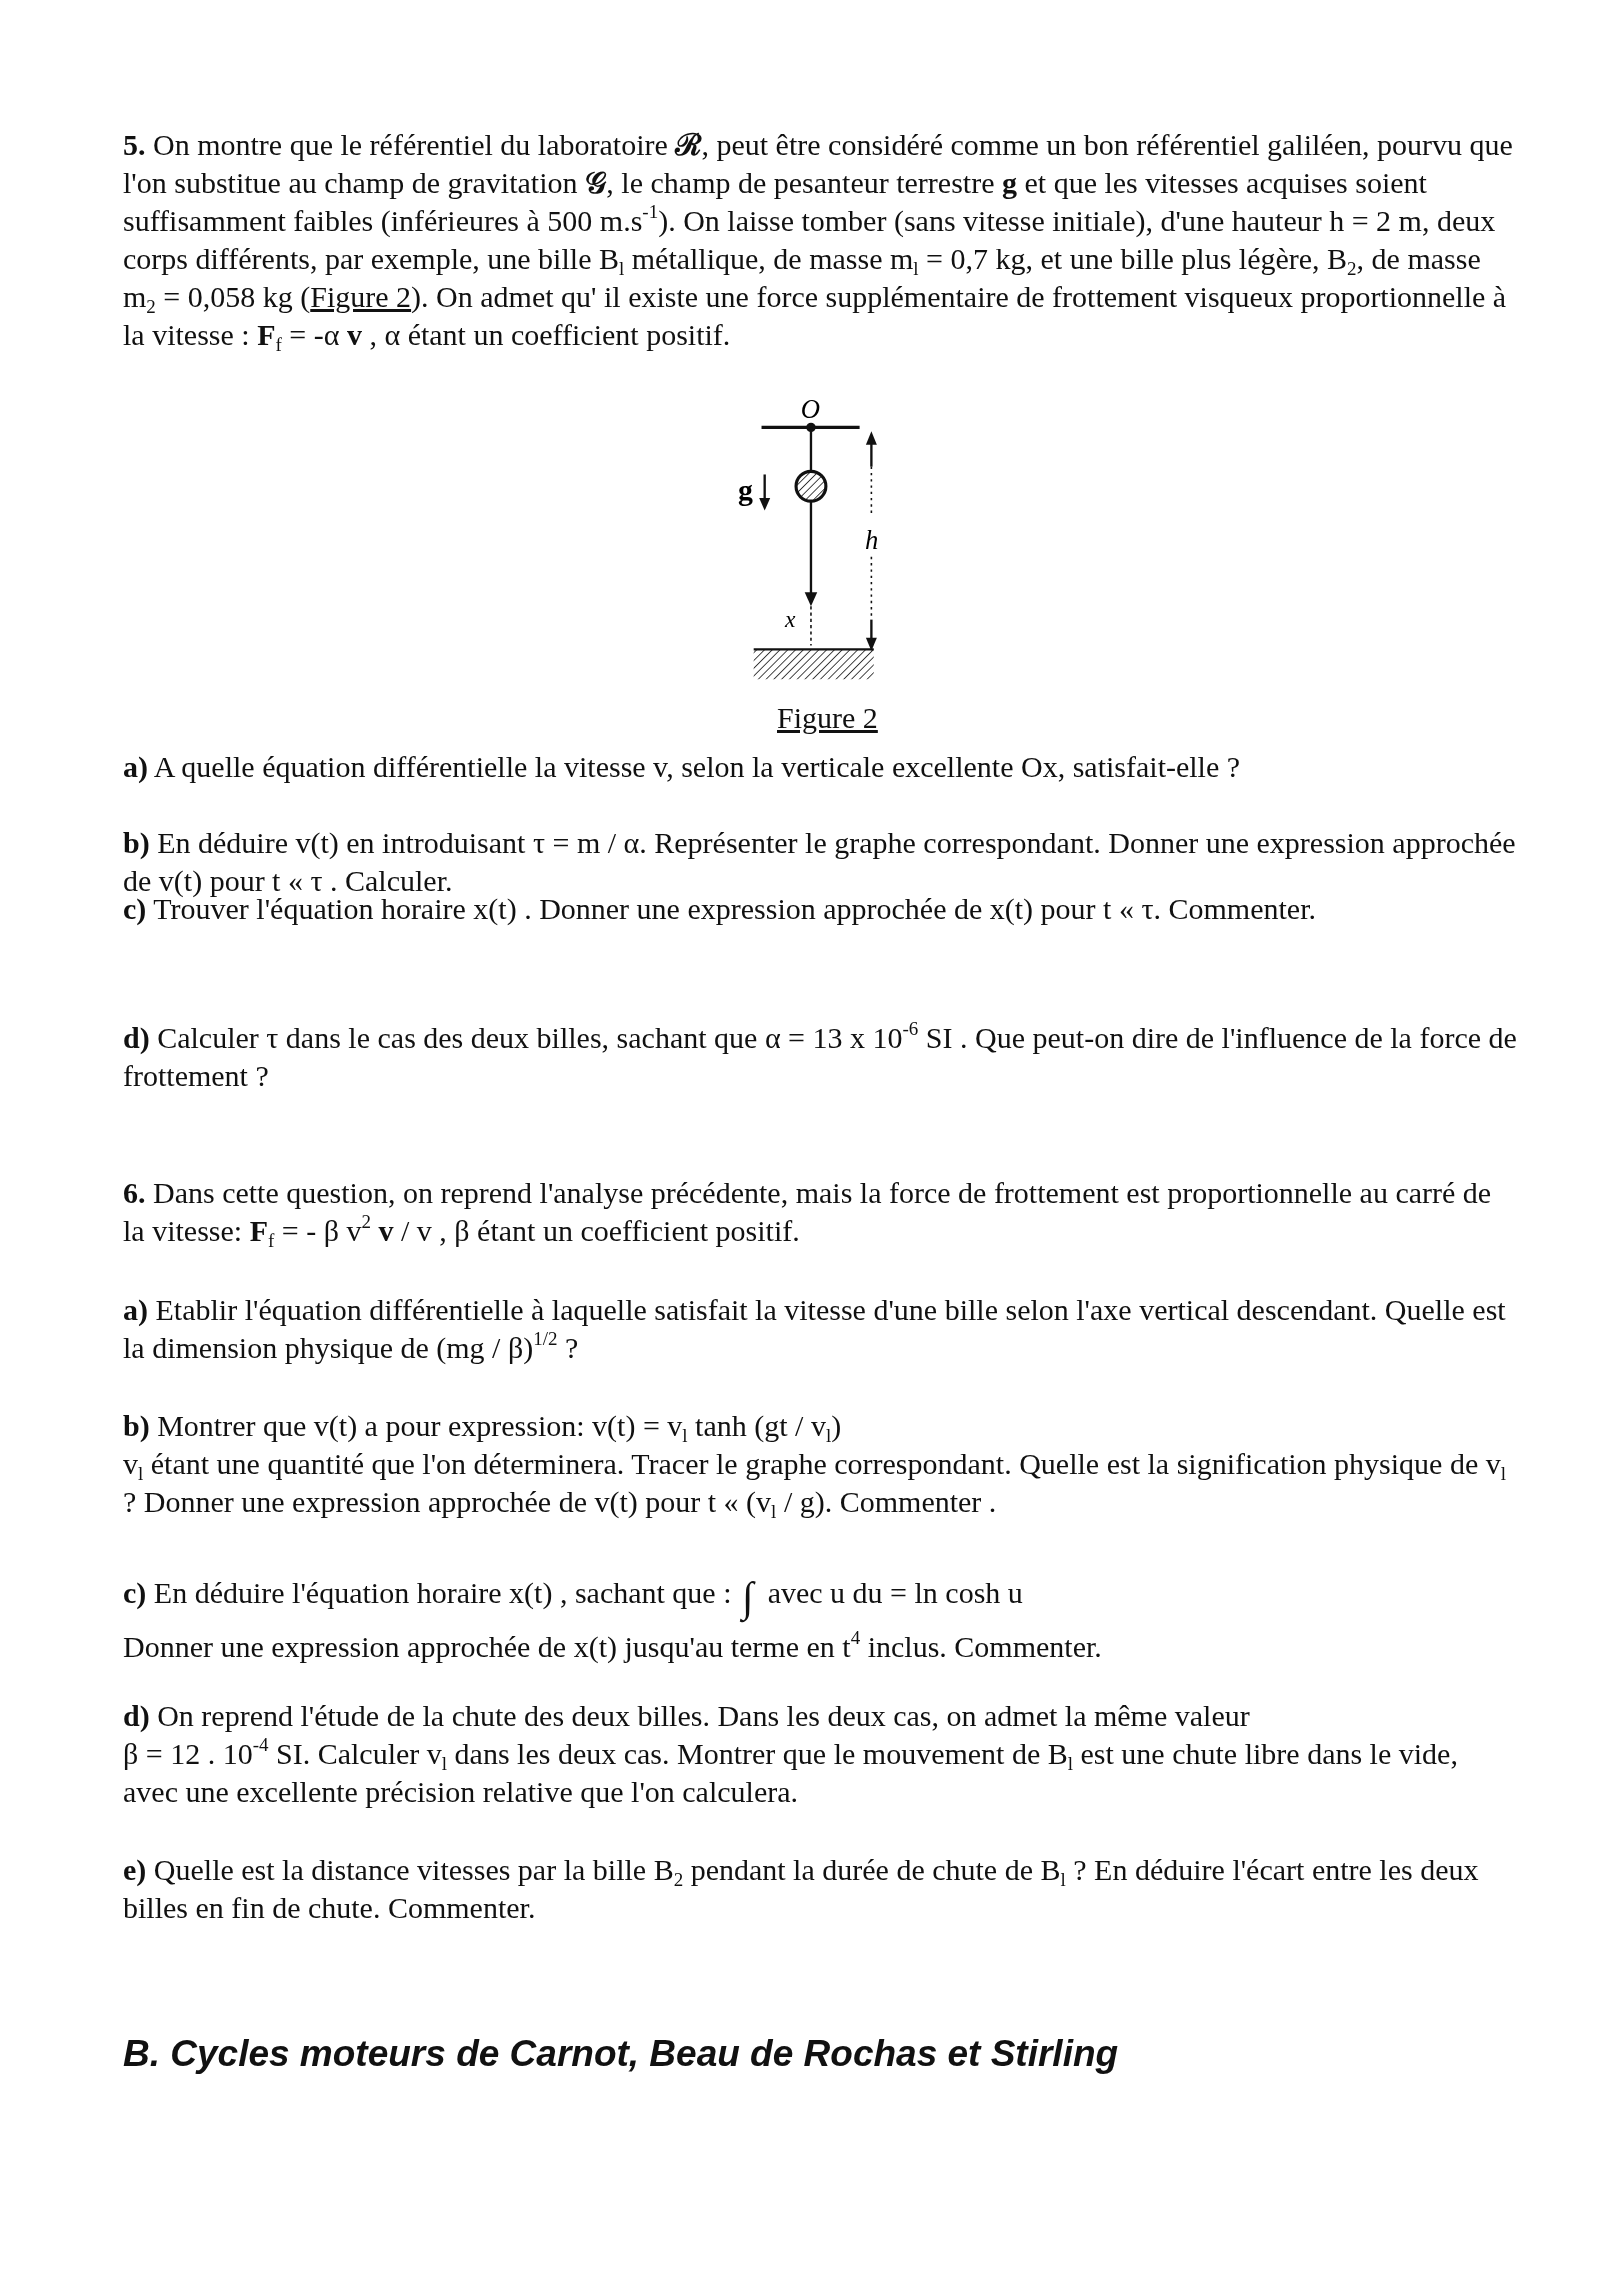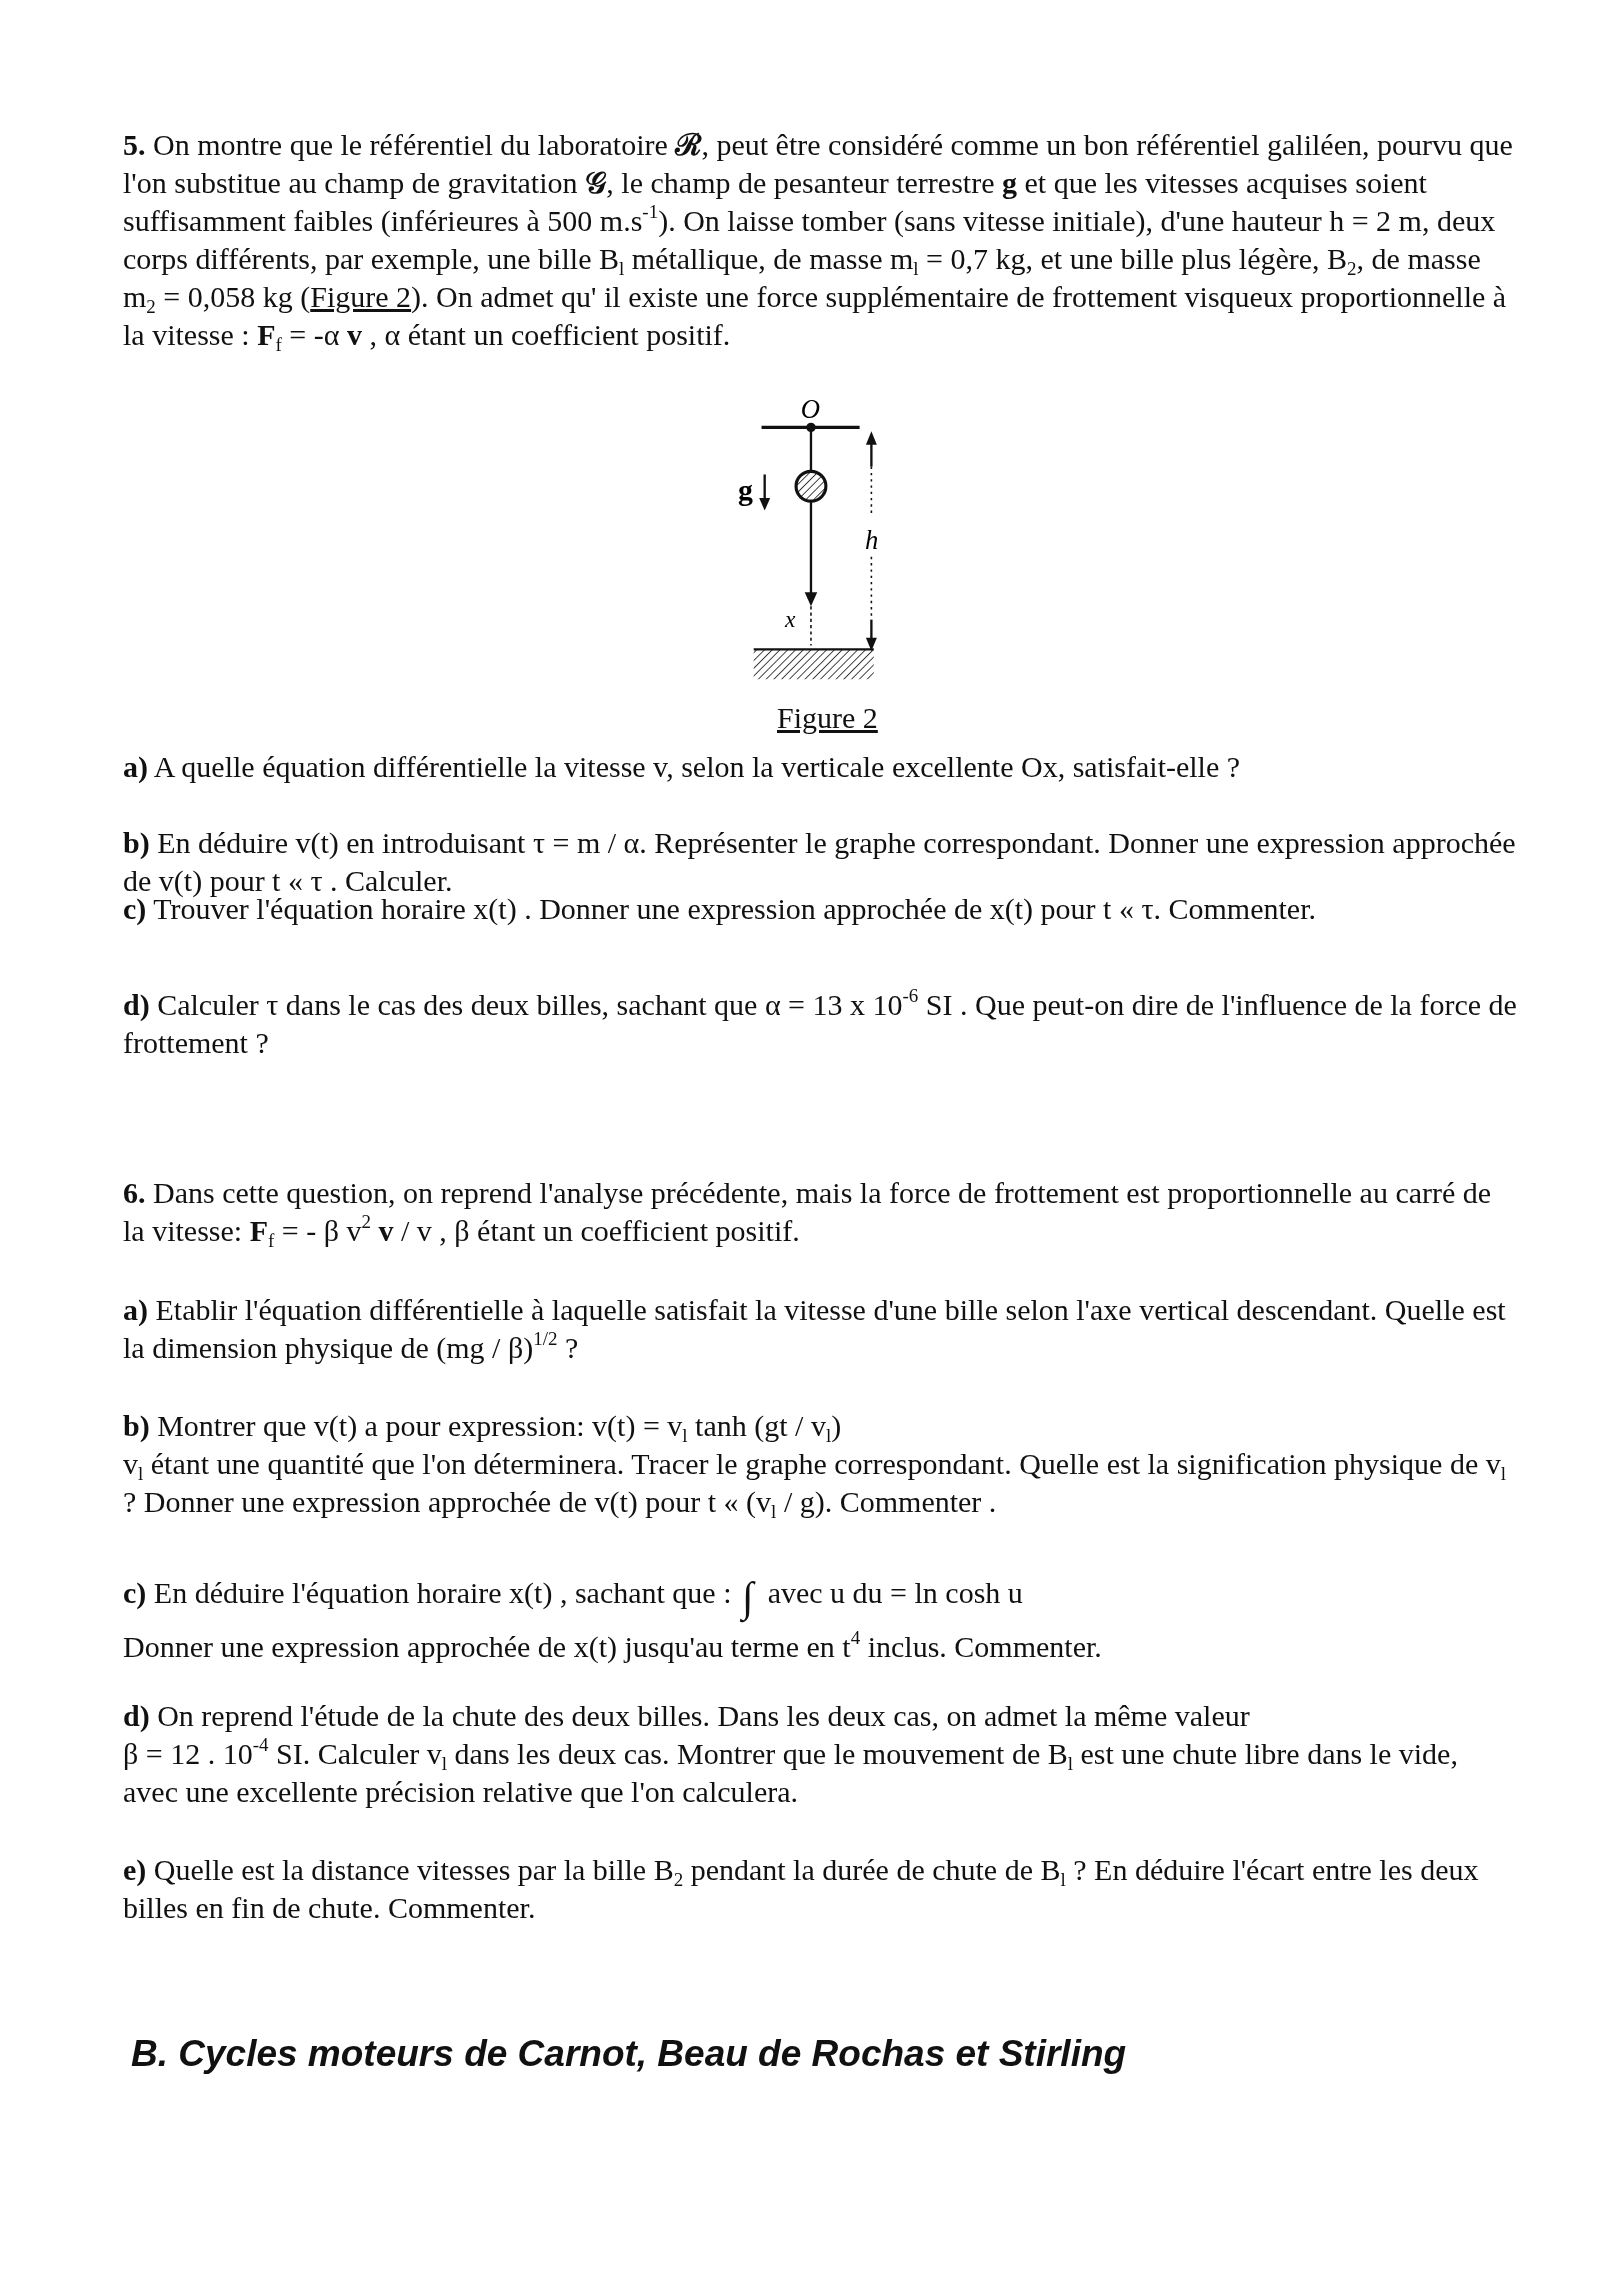--- a/index.html
+++ b/index.html
@@ -4,21 +4,21 @@
 <style>
   html, body { margin:0; padding:0; background:#fff; }
   body { width:1622px; height:2295px; position:relative; overflow:hidden;
          font-family:"Liberation Serif", serif; color:#111; font-size:30px; }
   .p { position:absolute; left:123px; width:1397px; line-height:38px; }
   b { font-weight:bold; }
   sub { font-size:19px; vertical-align:-6.3px; line-height:0; }
   sup { font-size:19px; vertical-align:12.6px; line-height:0; }
   .u { text-decoration:underline; }
   .heading { position:absolute; left:123px; top:2033px; font-family:"Liberation Sans", sans-serif;
-             font-weight:bold; font-style:italic; font-size:37px;margin-left:8px; }
+             font-weight:bold; font-style:italic; font-size:37px; }
   .fig { position:absolute; left:738px; top:396px; }
   .figcap { position:absolute; left:777px; top:701px; font-size:30px; text-decoration:underline; }
   .integral { font-size:42px; vertical-align:-7.9px; margin:0 14px 0 3.1px; }
 </style>
 </head>
 <body>
 
 <div class="p" style="top:126px">
   <b>5.</b><span> On montre que le référentiel du laboratoire </span><b>ℛ</b><span>, peut être considéré comme un bon référentiel galiléen, pourvu que l'on substitue au champ de gravitation </span><b>𝒢</b><span>,  le champ de pesanteur terrestre </span><b>g</b><span> et que les vitesses acquises soient suffisamment faibles (inférieures à 500 m.s</span><sup>-1</sup><span>). On laisse tomber (sans vitesse initiale), d'une hauteur h = 2 m, deux corps différents, par exemple, une bille B</span><sub>l</sub><span> métallique, de masse m</span><sub>l</sub><span> = 0,7 kg, et une bille plus légère, B</span><sub>2</sub><span>, de masse m</span><sub>2</sub><span> = 0,058 kg (</span><span class="u">Figure 2</span><span>). On admet qu' il existe une force supplémentaire de frottement visqueux proportionnelle à la vitesse : </span><b>F</b><sub>f</sub><span> = -α </span><b>v</b><span> , α étant un coefficient positif.</span>
 </div>
@@ -49,21 +49,21 @@
   <text x="162" y="195" font-family="Liberation Serif, serif" font-style="italic" font-size="34">h</text>
   <line x1="170" y1="205" x2="170" y2="285" stroke="#111" stroke-width="2" stroke-dasharray="3,5"></line>
   <line x1="170" y1="285" x2="170" y2="312" stroke="#111" stroke-width="3"></line>
   <polygon points="163,308 177,308 170,325" fill="#111"></polygon>
 </svg>
 <div class="figcap">Figure 2</div>
 
 <div class="p" style="top:748px"><b>a)</b><span> A quelle équation différentielle la vitesse v, selon la verticale excellente Ox, satisfait-elle ?</span></div>
 <div class="p" style="top:824px"><b>b)</b><span> En déduire v(t) en introduisant τ = m / α. Représenter le graphe correspondant. Donner une expression approchée de v(t) pour t « τ . Calculer.</span></div>
 <div class="p" style="top:890px"><b>c)</b><span> Trouver l'équation horaire x(t) . Donner une expression approchée de x(t) pour t « τ. Commenter.</span></div>
-<div class="p" style="top:986px"><b>d)</b><span> Calculer τ dans le cas des deux billes, sachant que α = 13 x 10</span><sup>-6</sup><span> SI . Que peut-on dire de l'influence de la force de frottement ?</span></div>
+<div class="p" style="top:1019px"><b>d)</b><span> Calculer τ dans le cas des deux billes, sachant que α = 13 x 10</span><sup>-6</sup><span> SI . Que peut-on dire de l'influence de la force de frottement ?</span></div>
 
 <div class="p" style="top:1174px"><b>6.</b><span> Dans cette question, on reprend l'analyse précédente, mais la force de frottement est proportionnelle au carré de la vitesse: </span><b>F</b><sub>f</sub><span> = - β v</span><sup>2</sup><b> v</b><span> / v     , β étant un coefficient positif.</span></div>
 <div class="p" style="top:1291px"><b>a)</b><span> Etablir l'équation différentielle à laquelle satisfait la vitesse d'une bille selon l'axe vertical descendant. Quelle est la dimension physique de (mg / β)</span><sup>1/2</sup><span> ?</span></div>
 <div class="p" style="top:1407px"><b>b)</b><span> Montrer que v(t) a pour expression:  v(t) = v</span><sub>l</sub><span> tanh (gt / v</span><sub>l</sub><span>)</span><br><span>v</span><sub>l</sub><span> étant une quantité que l'on déterminera. Tracer le graphe correspondant. Quelle est la signification physique de v</span><sub>l</sub><span> ? Donner une expression approchée de v(t) pour t « (v</span><sub>l</sub><span> / g). Commenter .</span></div>
 <div class="p" style="top:1568px; line-height:49px"><b>c)</b><span> En déduire l'équation horaire x(t) , sachant que : </span><span class="integral">∫</span><span>avec u du = ln cosh u</span><br><span>Donner une expression approchée de x(t) jusqu'au terme en t</span><sup>4</sup><span> inclus. Commenter.</span></div>
 <div class="p" style="top:1697px"><b>d)</b><span> On reprend l'étude de la chute des deux billes. Dans les deux cas, on admet la même valeur</span><br><span>β = 12 . 10</span><sup>-4</sup><span> SI. Calculer v</span><sub>l</sub><span> dans les deux cas. Montrer que le mouvement de B</span><sub>l</sub><span> est une chute libre dans le vide, avec une excellente précision relative que l'on calculera.</span></div>
 <div class="p" style="top:1851px"><b>e)</b><span> Quelle est la distance vitesses par la bille B</span><sub>2</sub><span> pendant la durée de chute de B</span><sub>l</sub><span> ? En déduire l'écart entre les deux billes en fin de chute. Commenter.</span></div>
 
 <div class="heading">B. Cycles moteurs de Carnot, Beau de Rochas et Stirling</div>
 

